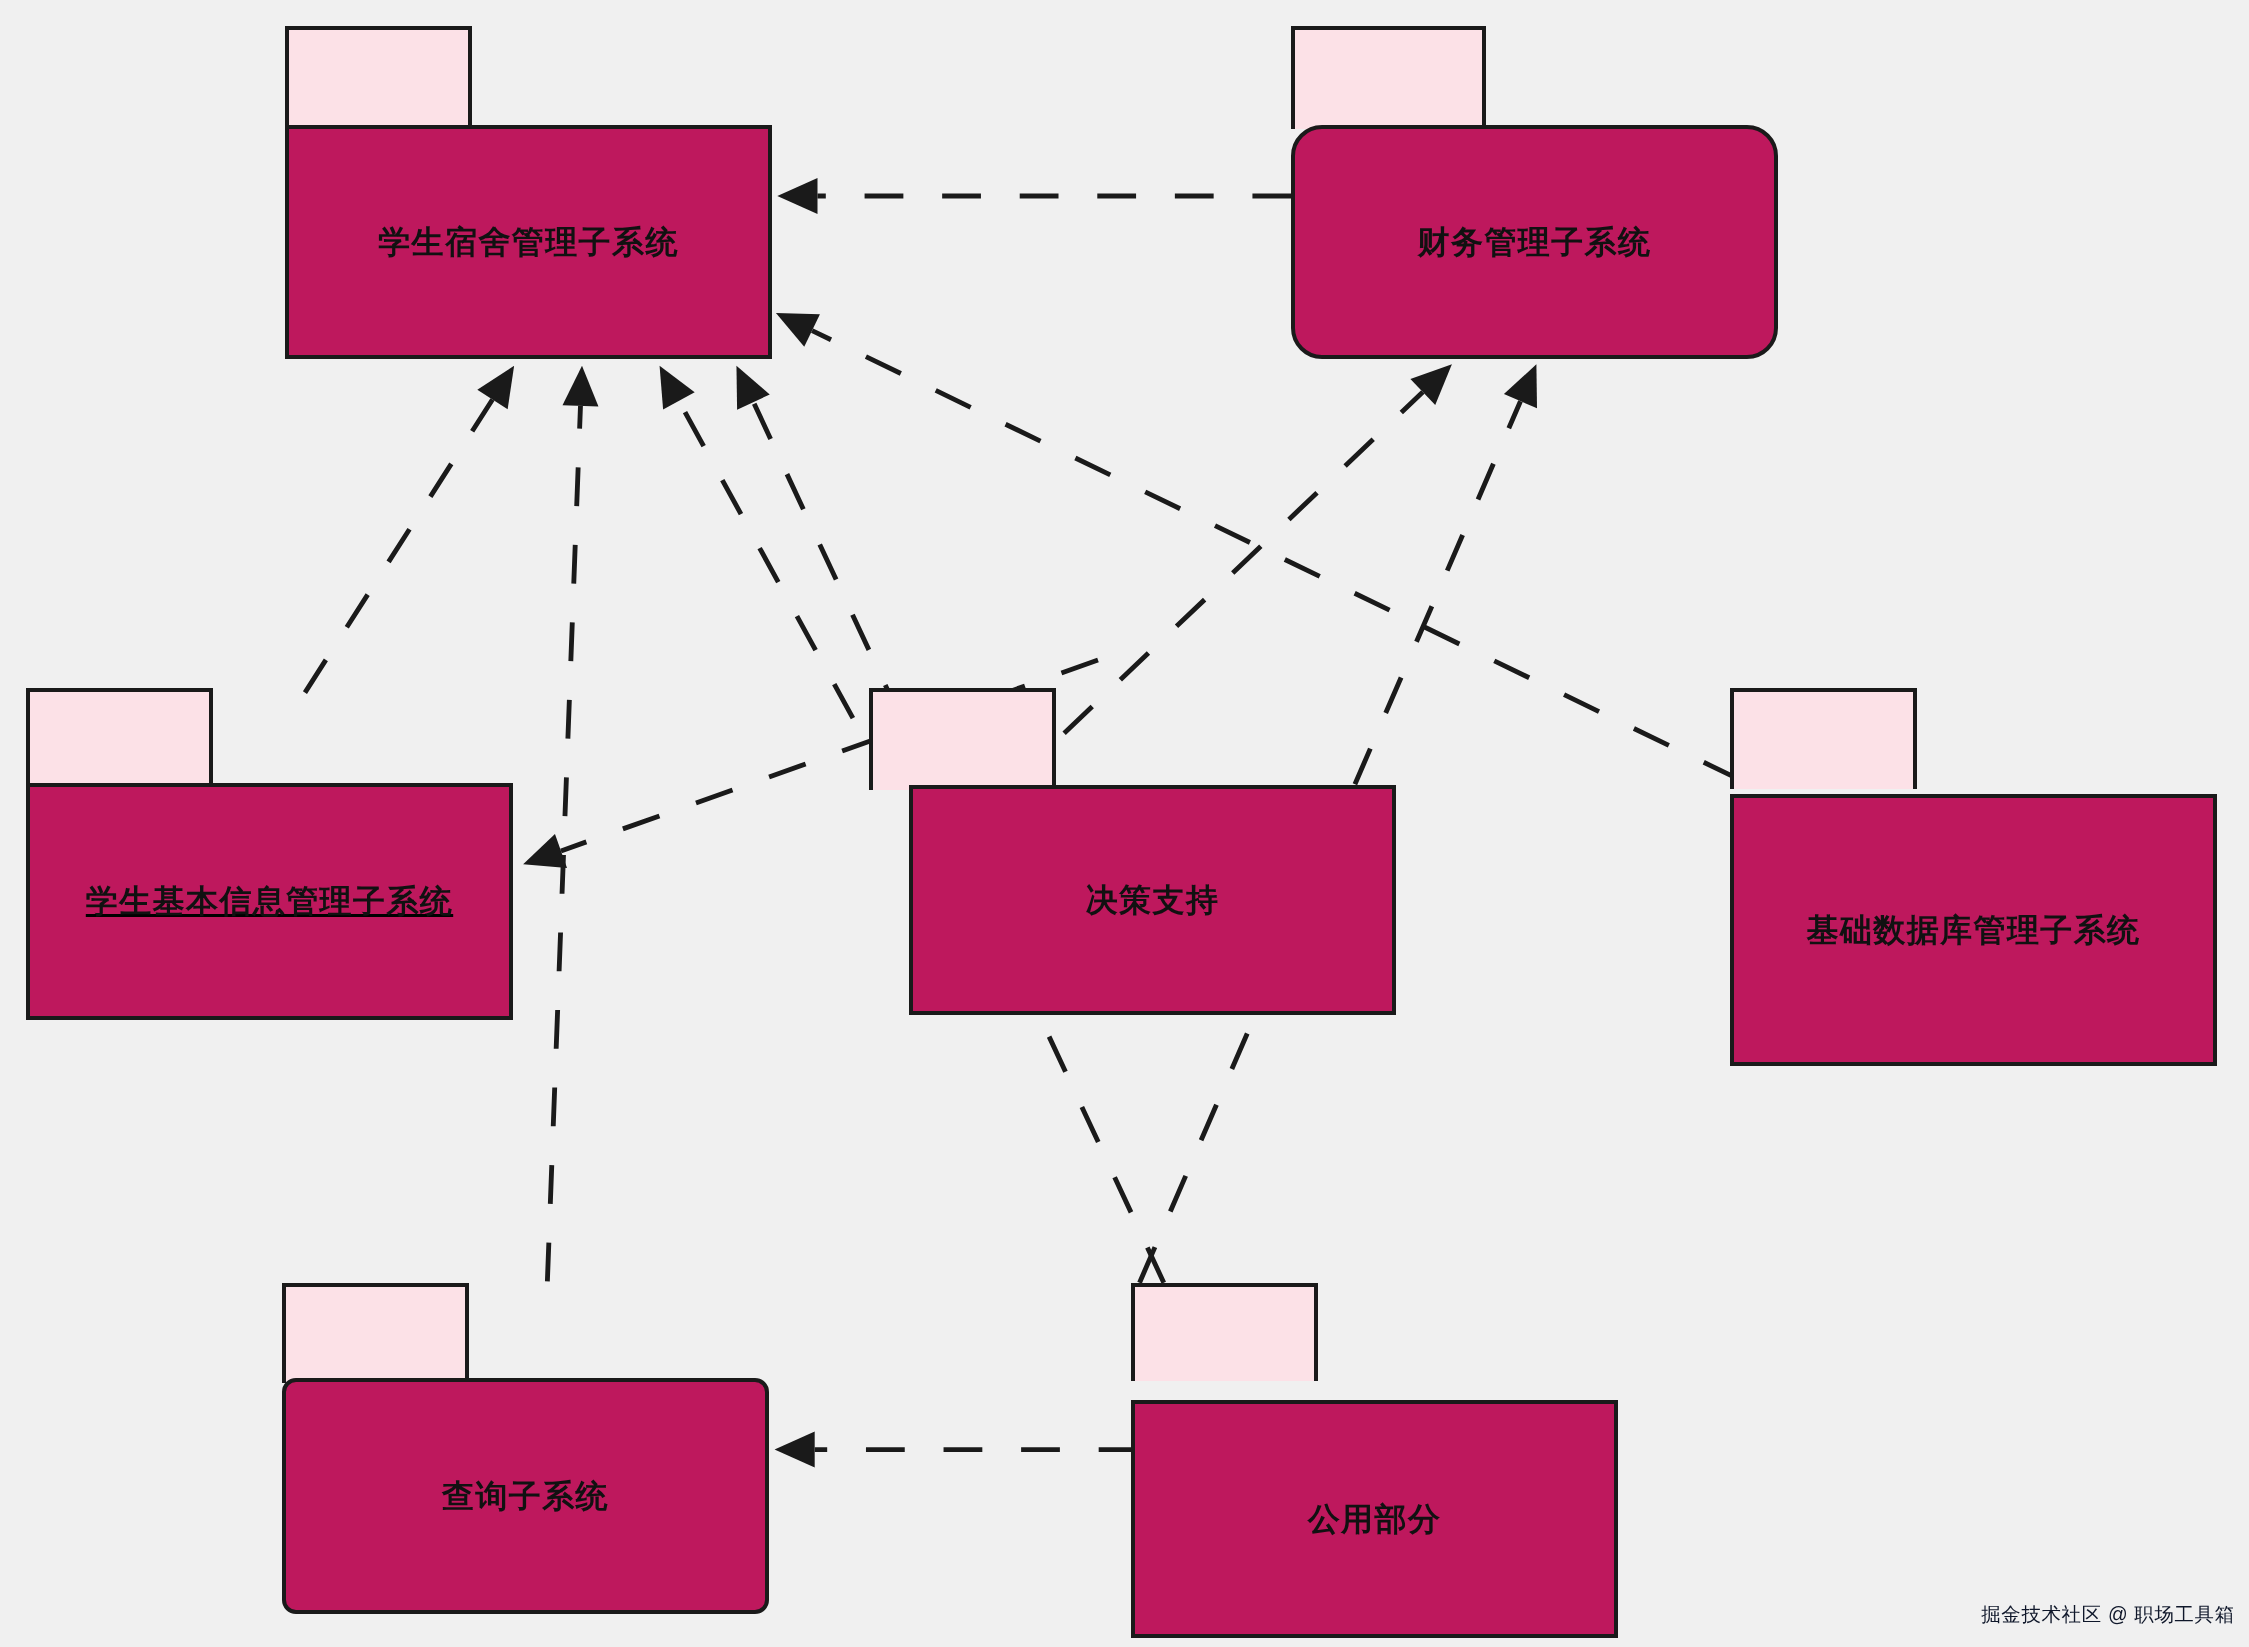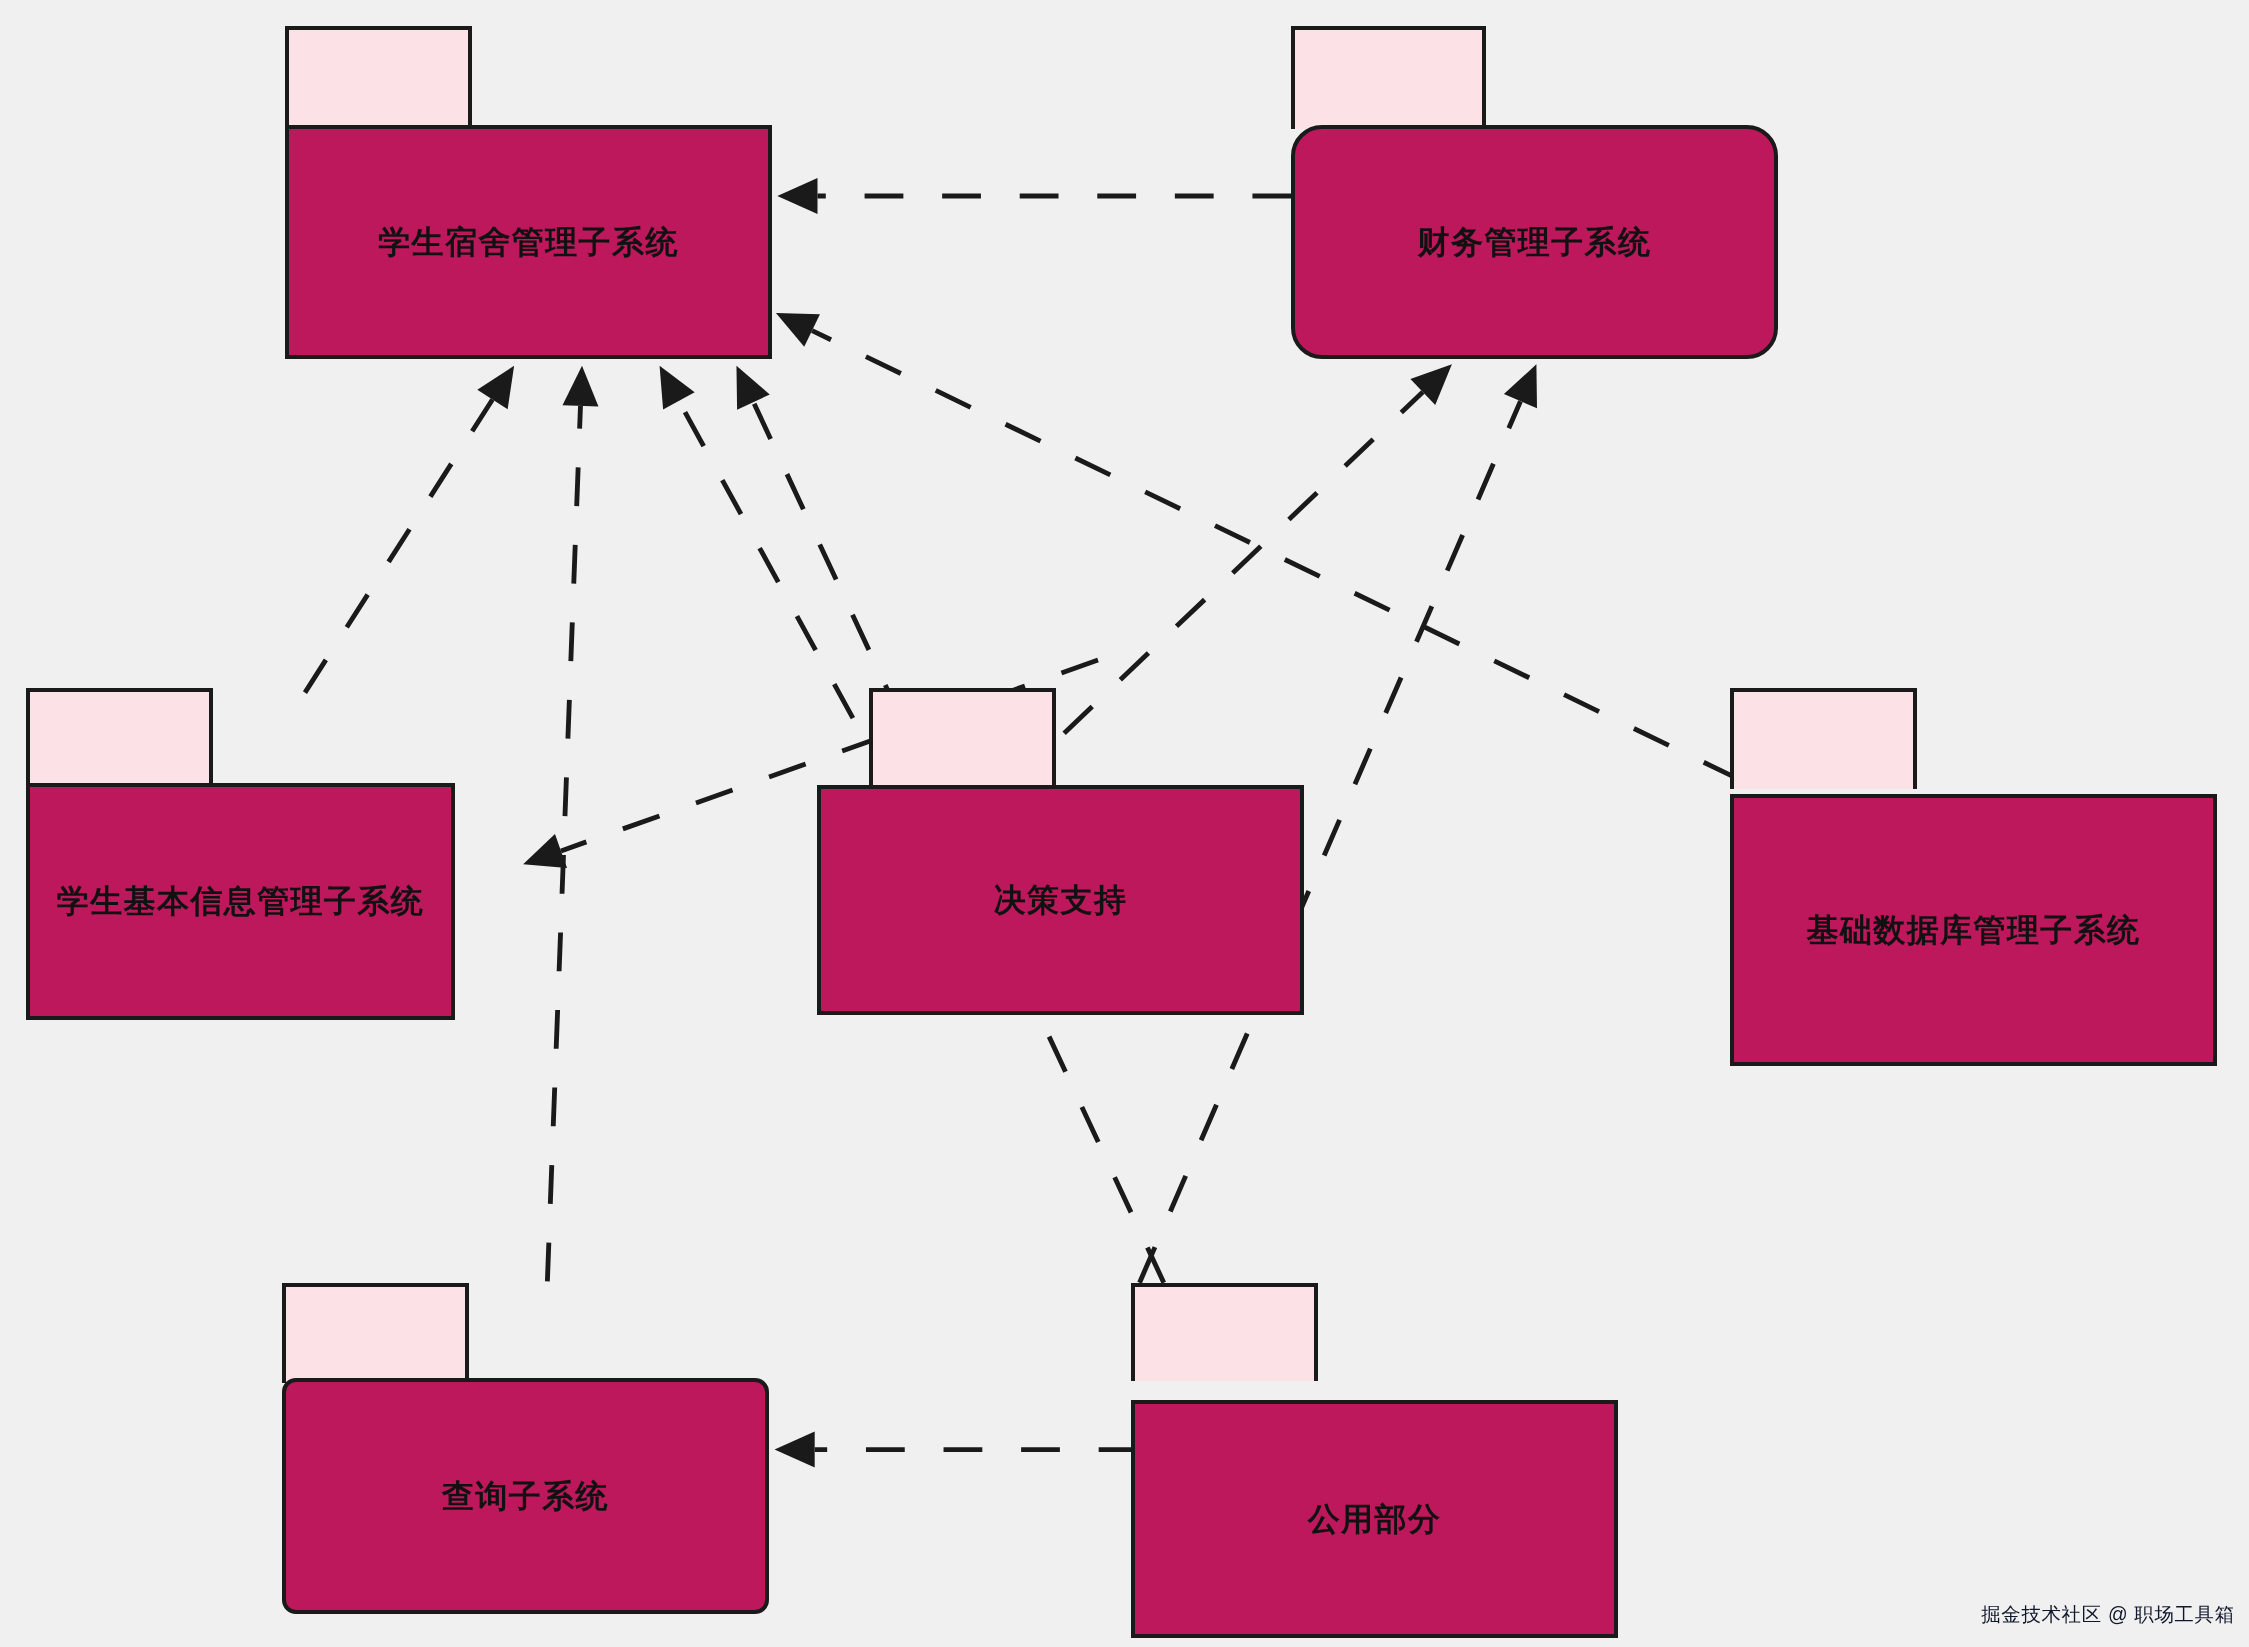--- a/index.html
+++ b/index.html
@@ -123,28 +123,28 @@
 
   <div class="pkg">
     <div class="pkg-tab" style="left: 1291px; top: 26px; width: 195px; height: 103px;"></div>
     <div class="pkg-body" style="left: 1291px; top: 125px; width: 487px; height: 234px; border-radius: 31px;">
       <span class="pkg-label">财务管理子系统</span>
     </div>
   </div>
 
   <div class="pkg">
     <div class="pkg-tab" style="left: 26px; top: 688px; width: 187px; height: 100px;"></div>
-    <div class="pkg-body" style="left: 26px; top: 783px; width: 429px; height: 237px;">
+    <div class="pkg-body" style="left: 26px; top: 783px; width: 487px; height: 237px; text-decoration: underline;">
       <span class="pkg-label">学生基本信息管理子系统</span>
     </div>
   </div>
 
   <div class="pkg">
     <div class="pkg-tab" style="left: 869px; top: 688px; width: 187px; height: 102px;"></div>
-    <div class="pkg-body" style="left: 817px; top: 785px; width: 487px; height: 230px;">
+    <div class="pkg-body" style="left: 909px; top: 785px; width: 487px; height: 230px;">
       <span class="pkg-label">决策支持</span>
     </div>
   </div>
 
   <div class="pkg">
     <div class="pkg-tab" style="left: 1730px; top: 688px; width: 187px; height: 101px;"></div>
     <div class="pkg-body" style="left: 1730px; top: 784px; width: 487px; height: 272px; margin-top: 10px;">
       <span class="pkg-label">基础数据库管理子系统</span>
     </div>
   </div>

